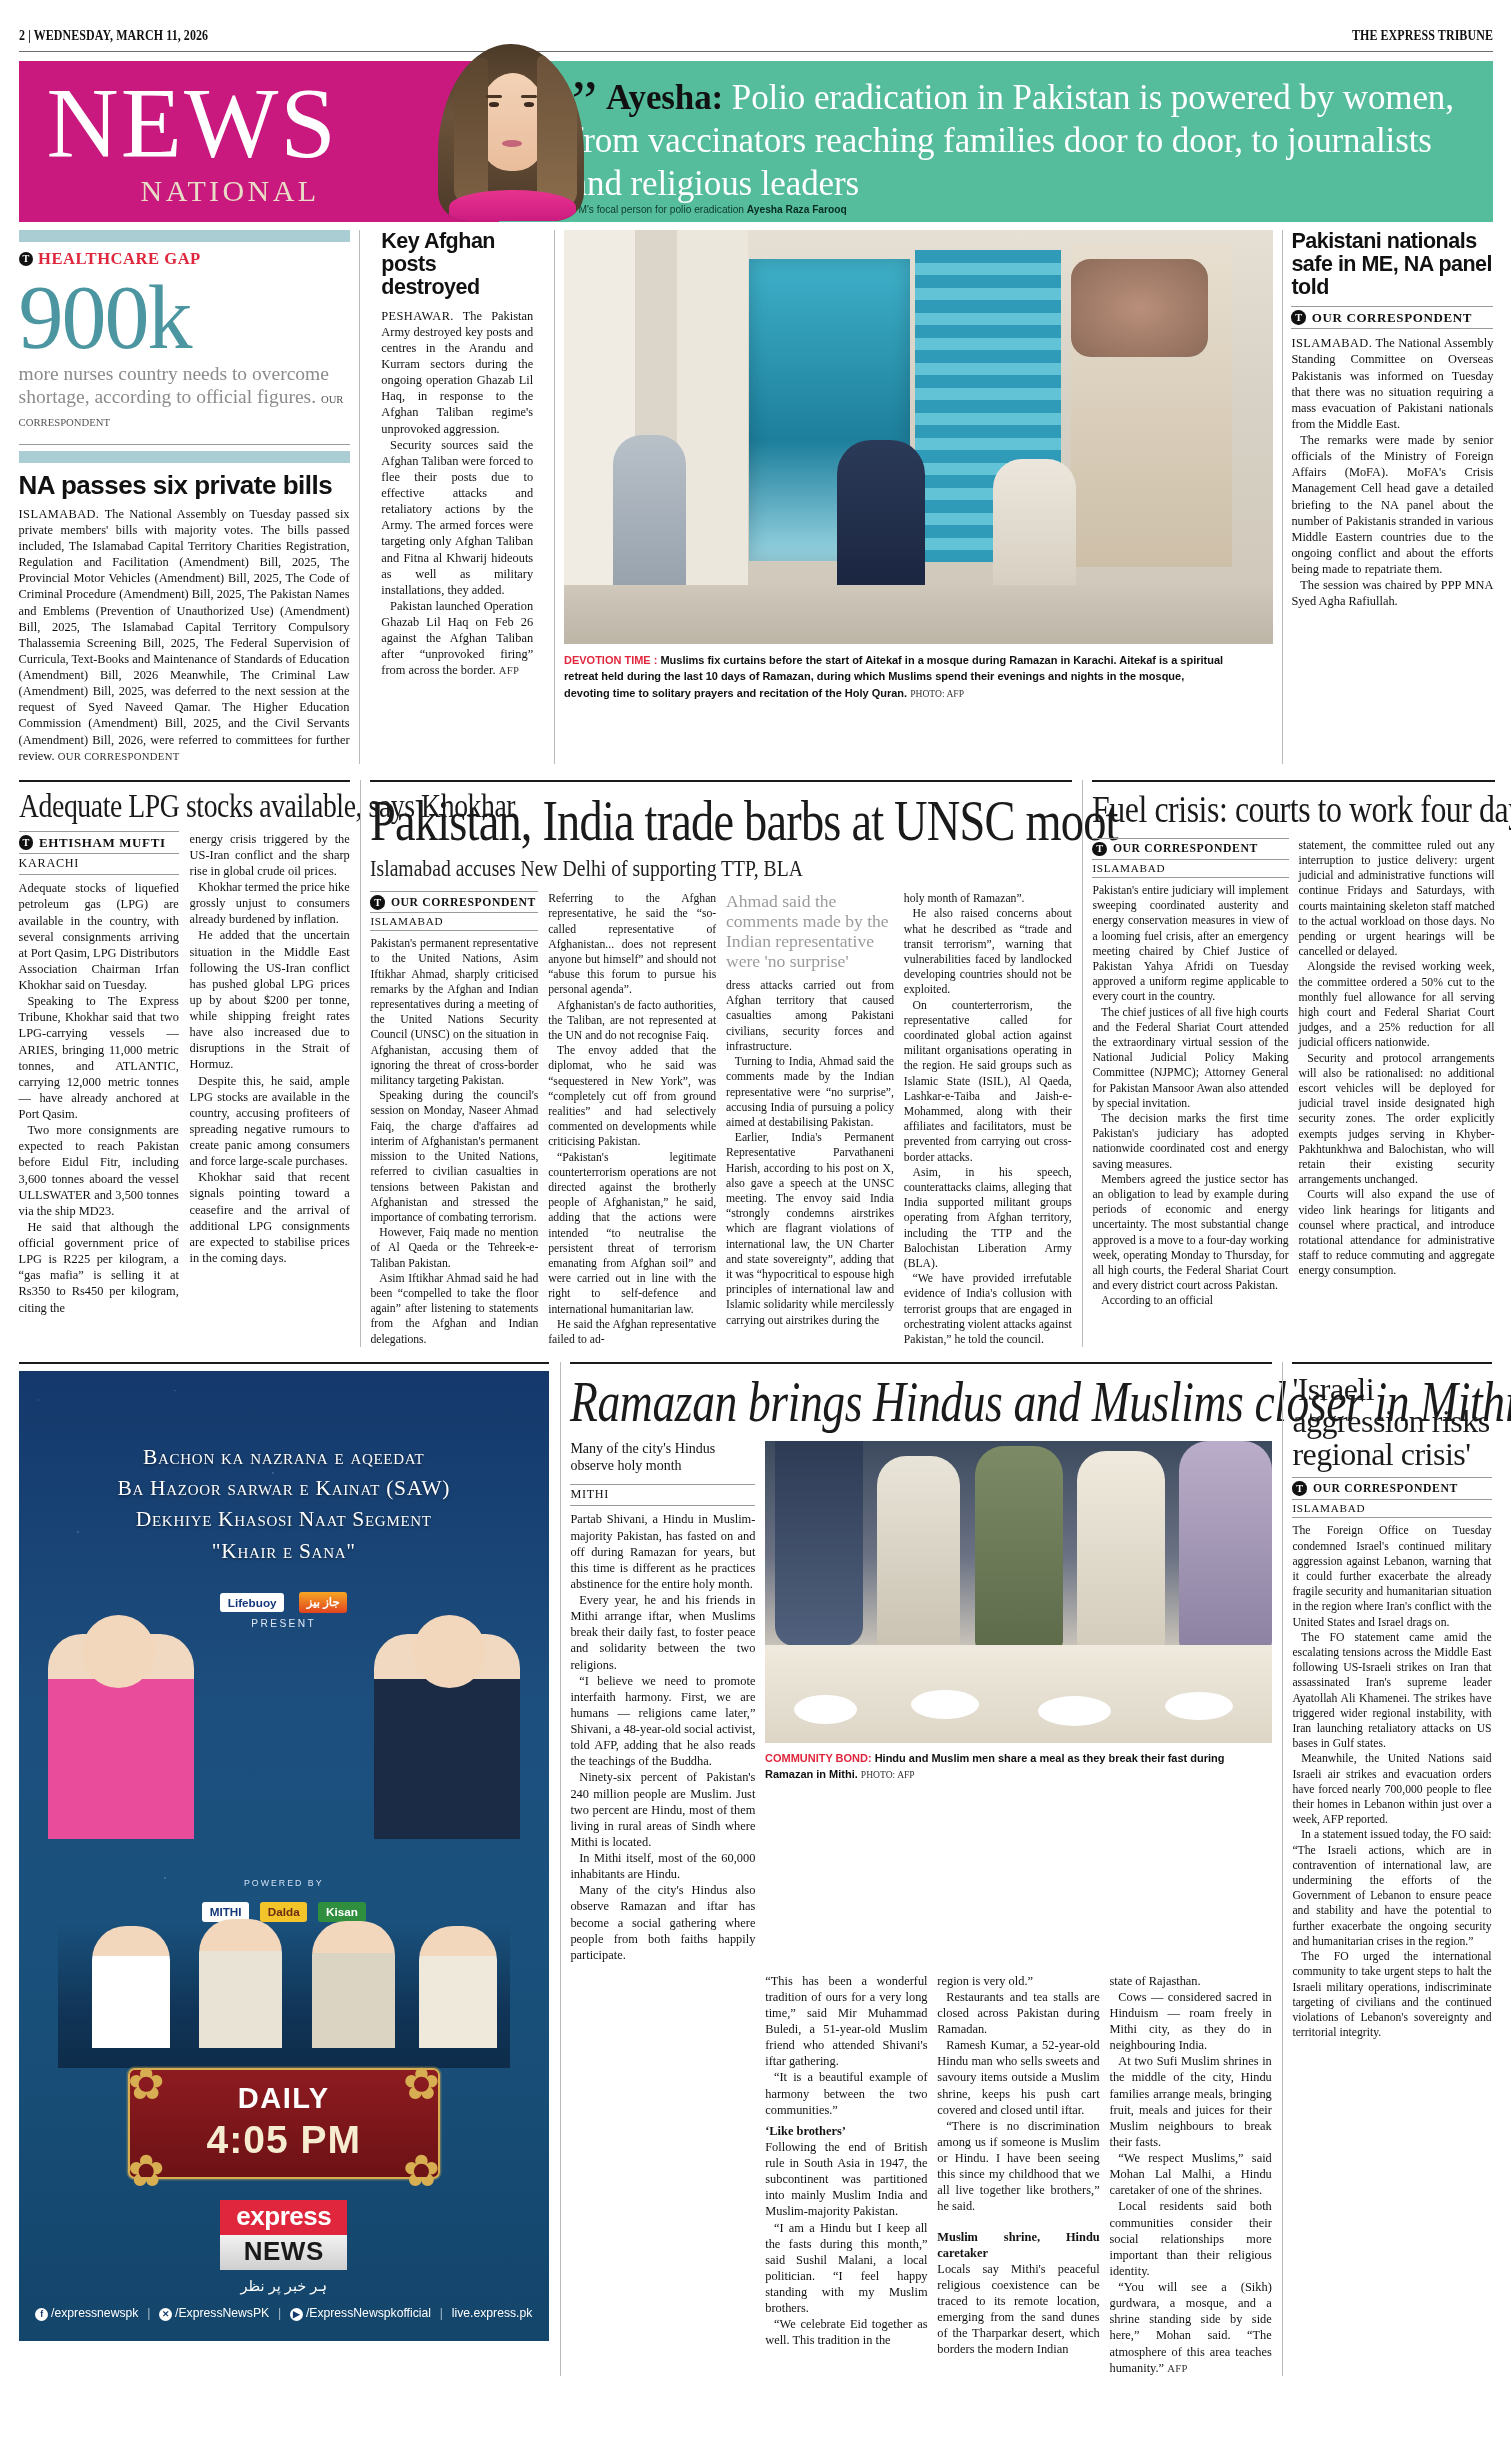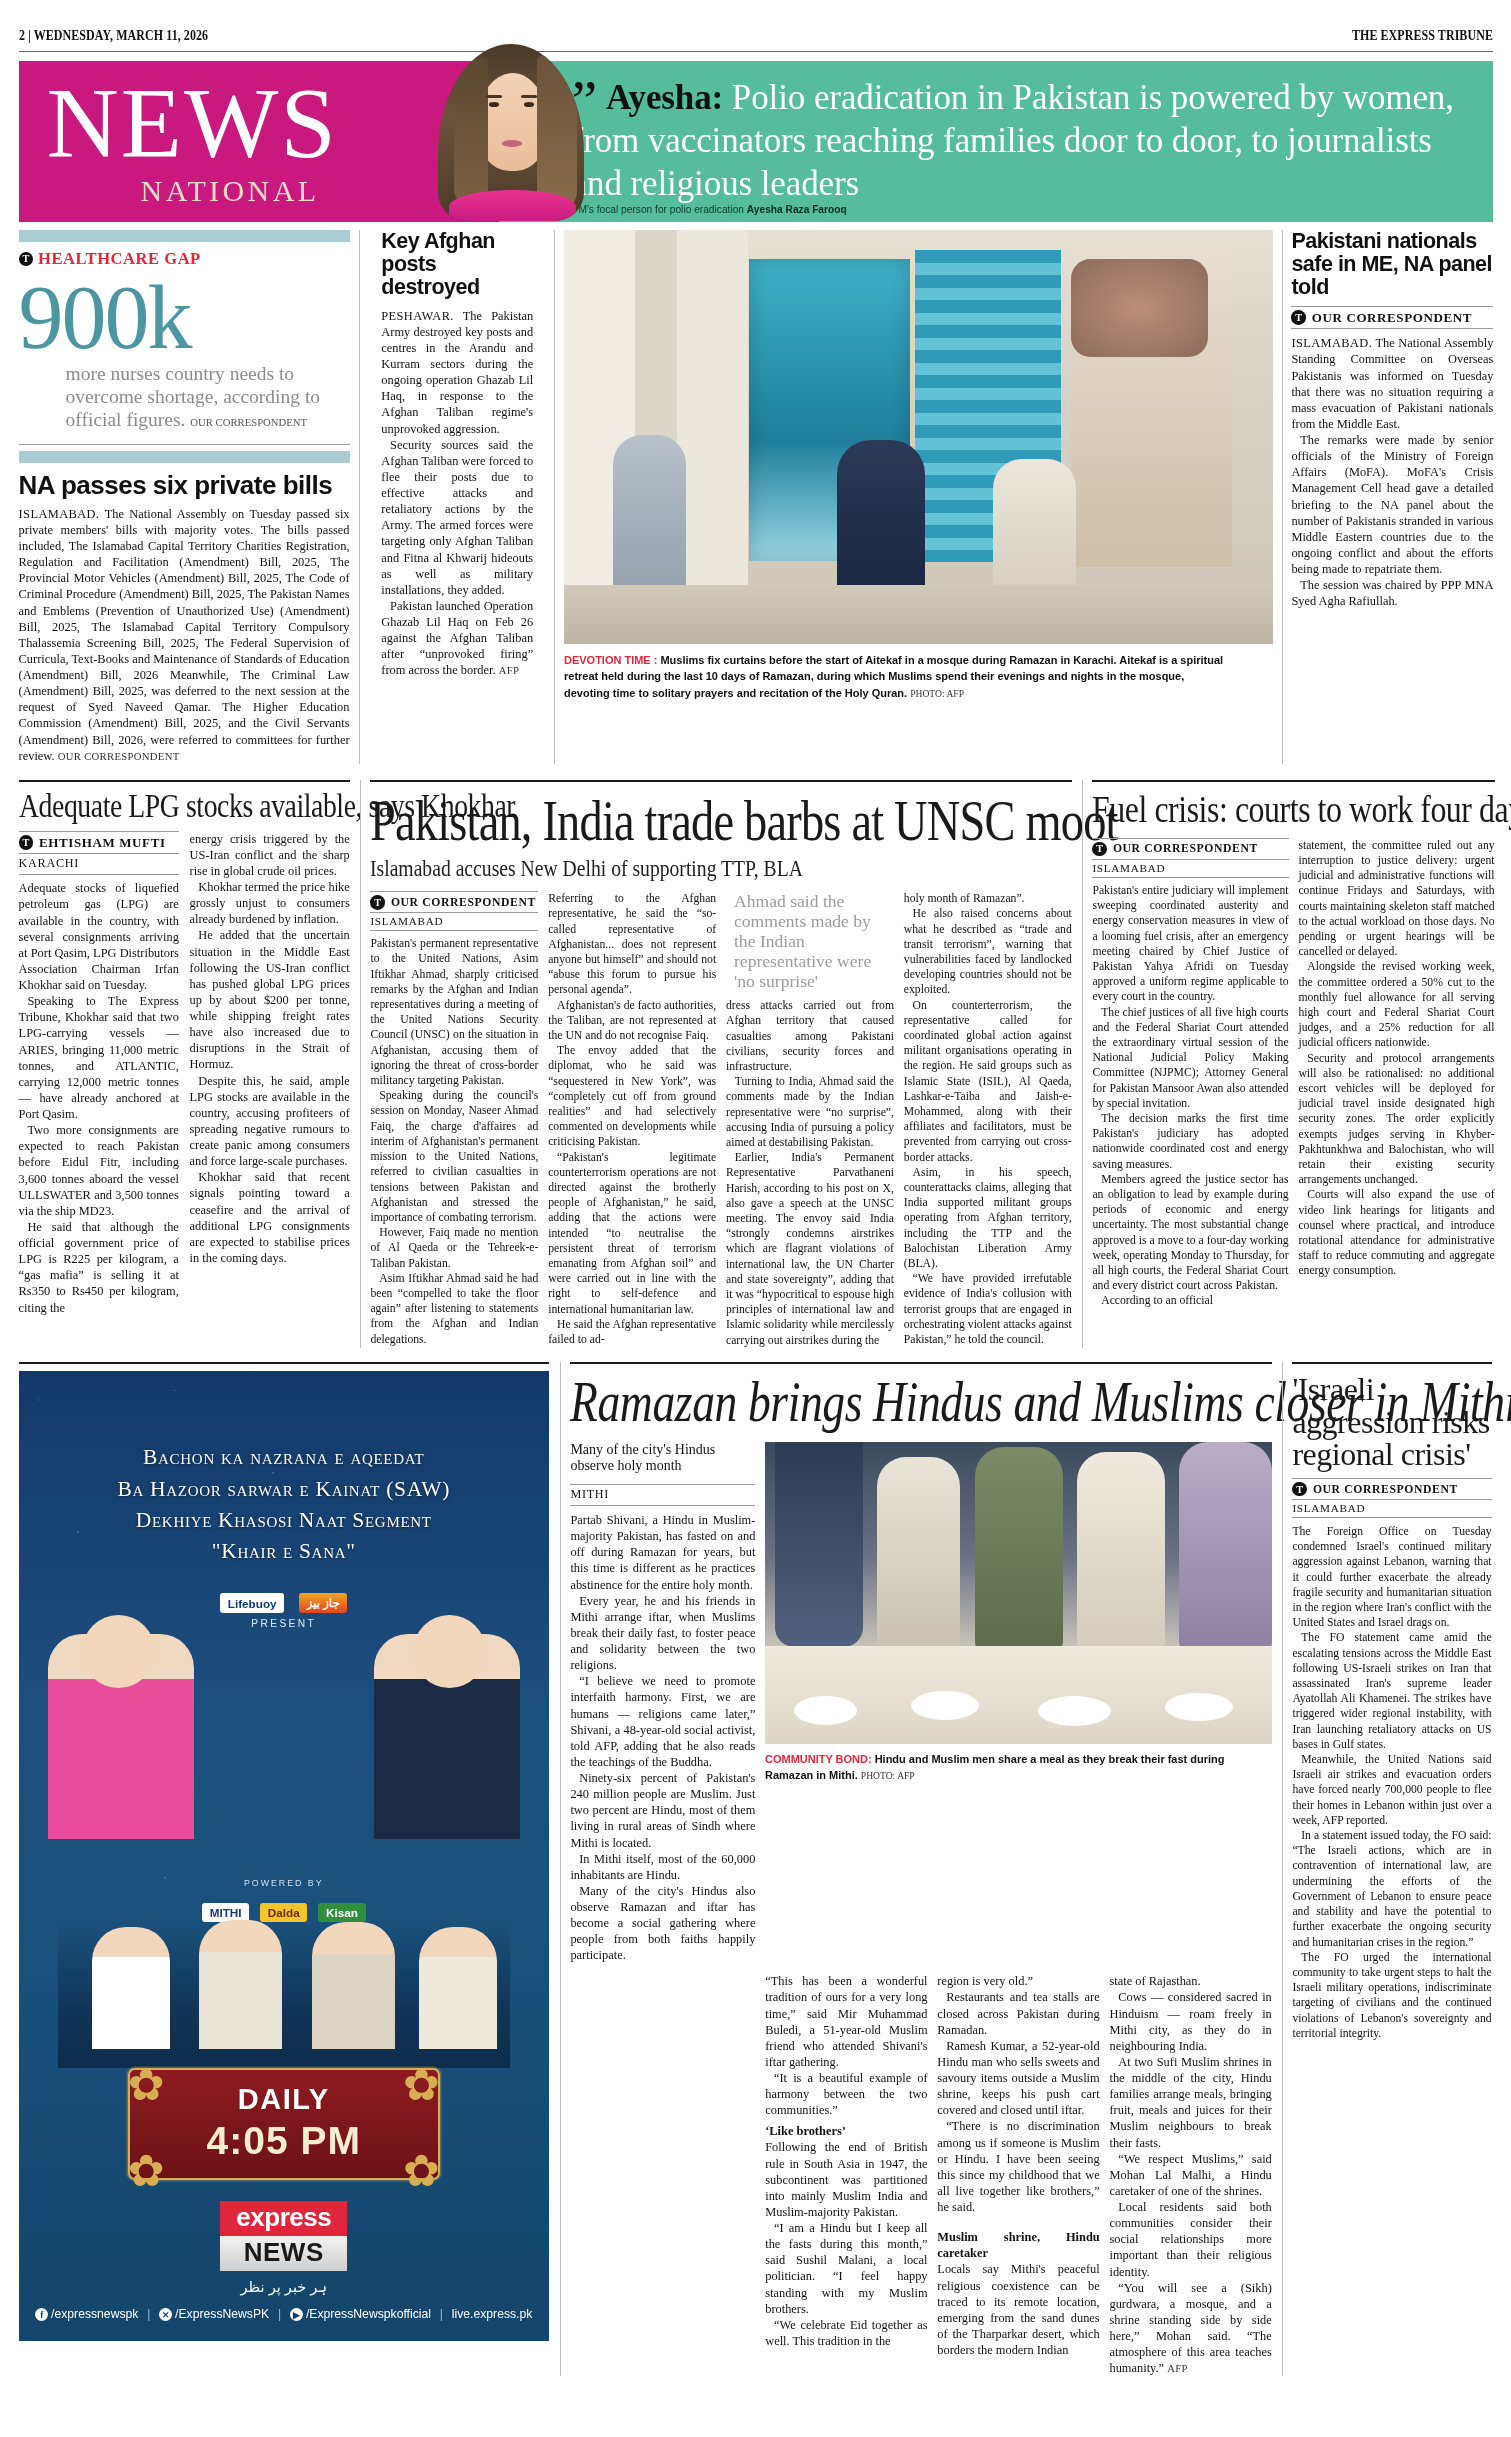--- a/index.html
+++ b/index.html
@@ -88,31 +88,31 @@
   .body-txt { font-family:"Liberation Serif", serif; font-size:12.4px;
      line-height:1.30; text-align:justify; text-justify:inter-word; hyphens:auto; }
   .body-txt .place { font-variant:small-caps; letter-spacing:0.4px; }
   .body-txt .credit { font-variant:small-caps; font-size:10.7px; letter-spacing:0.3px; color:#333; }
   .body-txt p { text-indent:8.8px; }
   .body-txt p:first-child { text-indent:0; }
 
   .big-num { font-family:"Liberation Serif", serif; font-size:90px; color:#4b96a0;
      line-height:.92; letter-spacing:-2px; }
   .big-sub { font-family:"Liberation Serif", serif; font-size:19.5px; color:#8b8b8b;
-     line-height:1.18; margin-top:2.9px;margin-left:47px; }
+     line-height:1.18; margin-top:2.9px; }
 
   .photo { background:#c8c3bb; position:relative; overflow:hidden; }
   .cap { font-family:"Liberation Sans", sans-serif; font-size:11.7px; line-height:1.38;
      transform:scaleX(.94); transform-origin:left top; font-weight:bold; }
   .cap .lead { color:#e0263c; }
   .cap .src { font-family:"Liberation Serif", serif; font-weight:normal; font-size:10.2px;
      font-variant:small-caps; color:#333; }
 
   .pullq { font-family:"Liberation Serif", serif; font-size:17.6px; line-height:1.14;
-     color:#9b9b9b;margin-left:8px; }
+     color:#9b9b9b; }
 
   
   .grid-top { display:flex; margin-top:8.8px; padding:0 2px; }
   .col { position:relative; }
 
   
   .ad { position:relative; background:linear-gradient(180deg,#14386b 0%, #1d4f7e 35%, #19517c 60%, #14456b 100%); overflow:hidden; }
   .stars { position:absolute; inset:0; opacity:.55;
     background-image:
       radial-gradient(0.7px 0.7px at 19.5px 29px, #fff, transparent),

